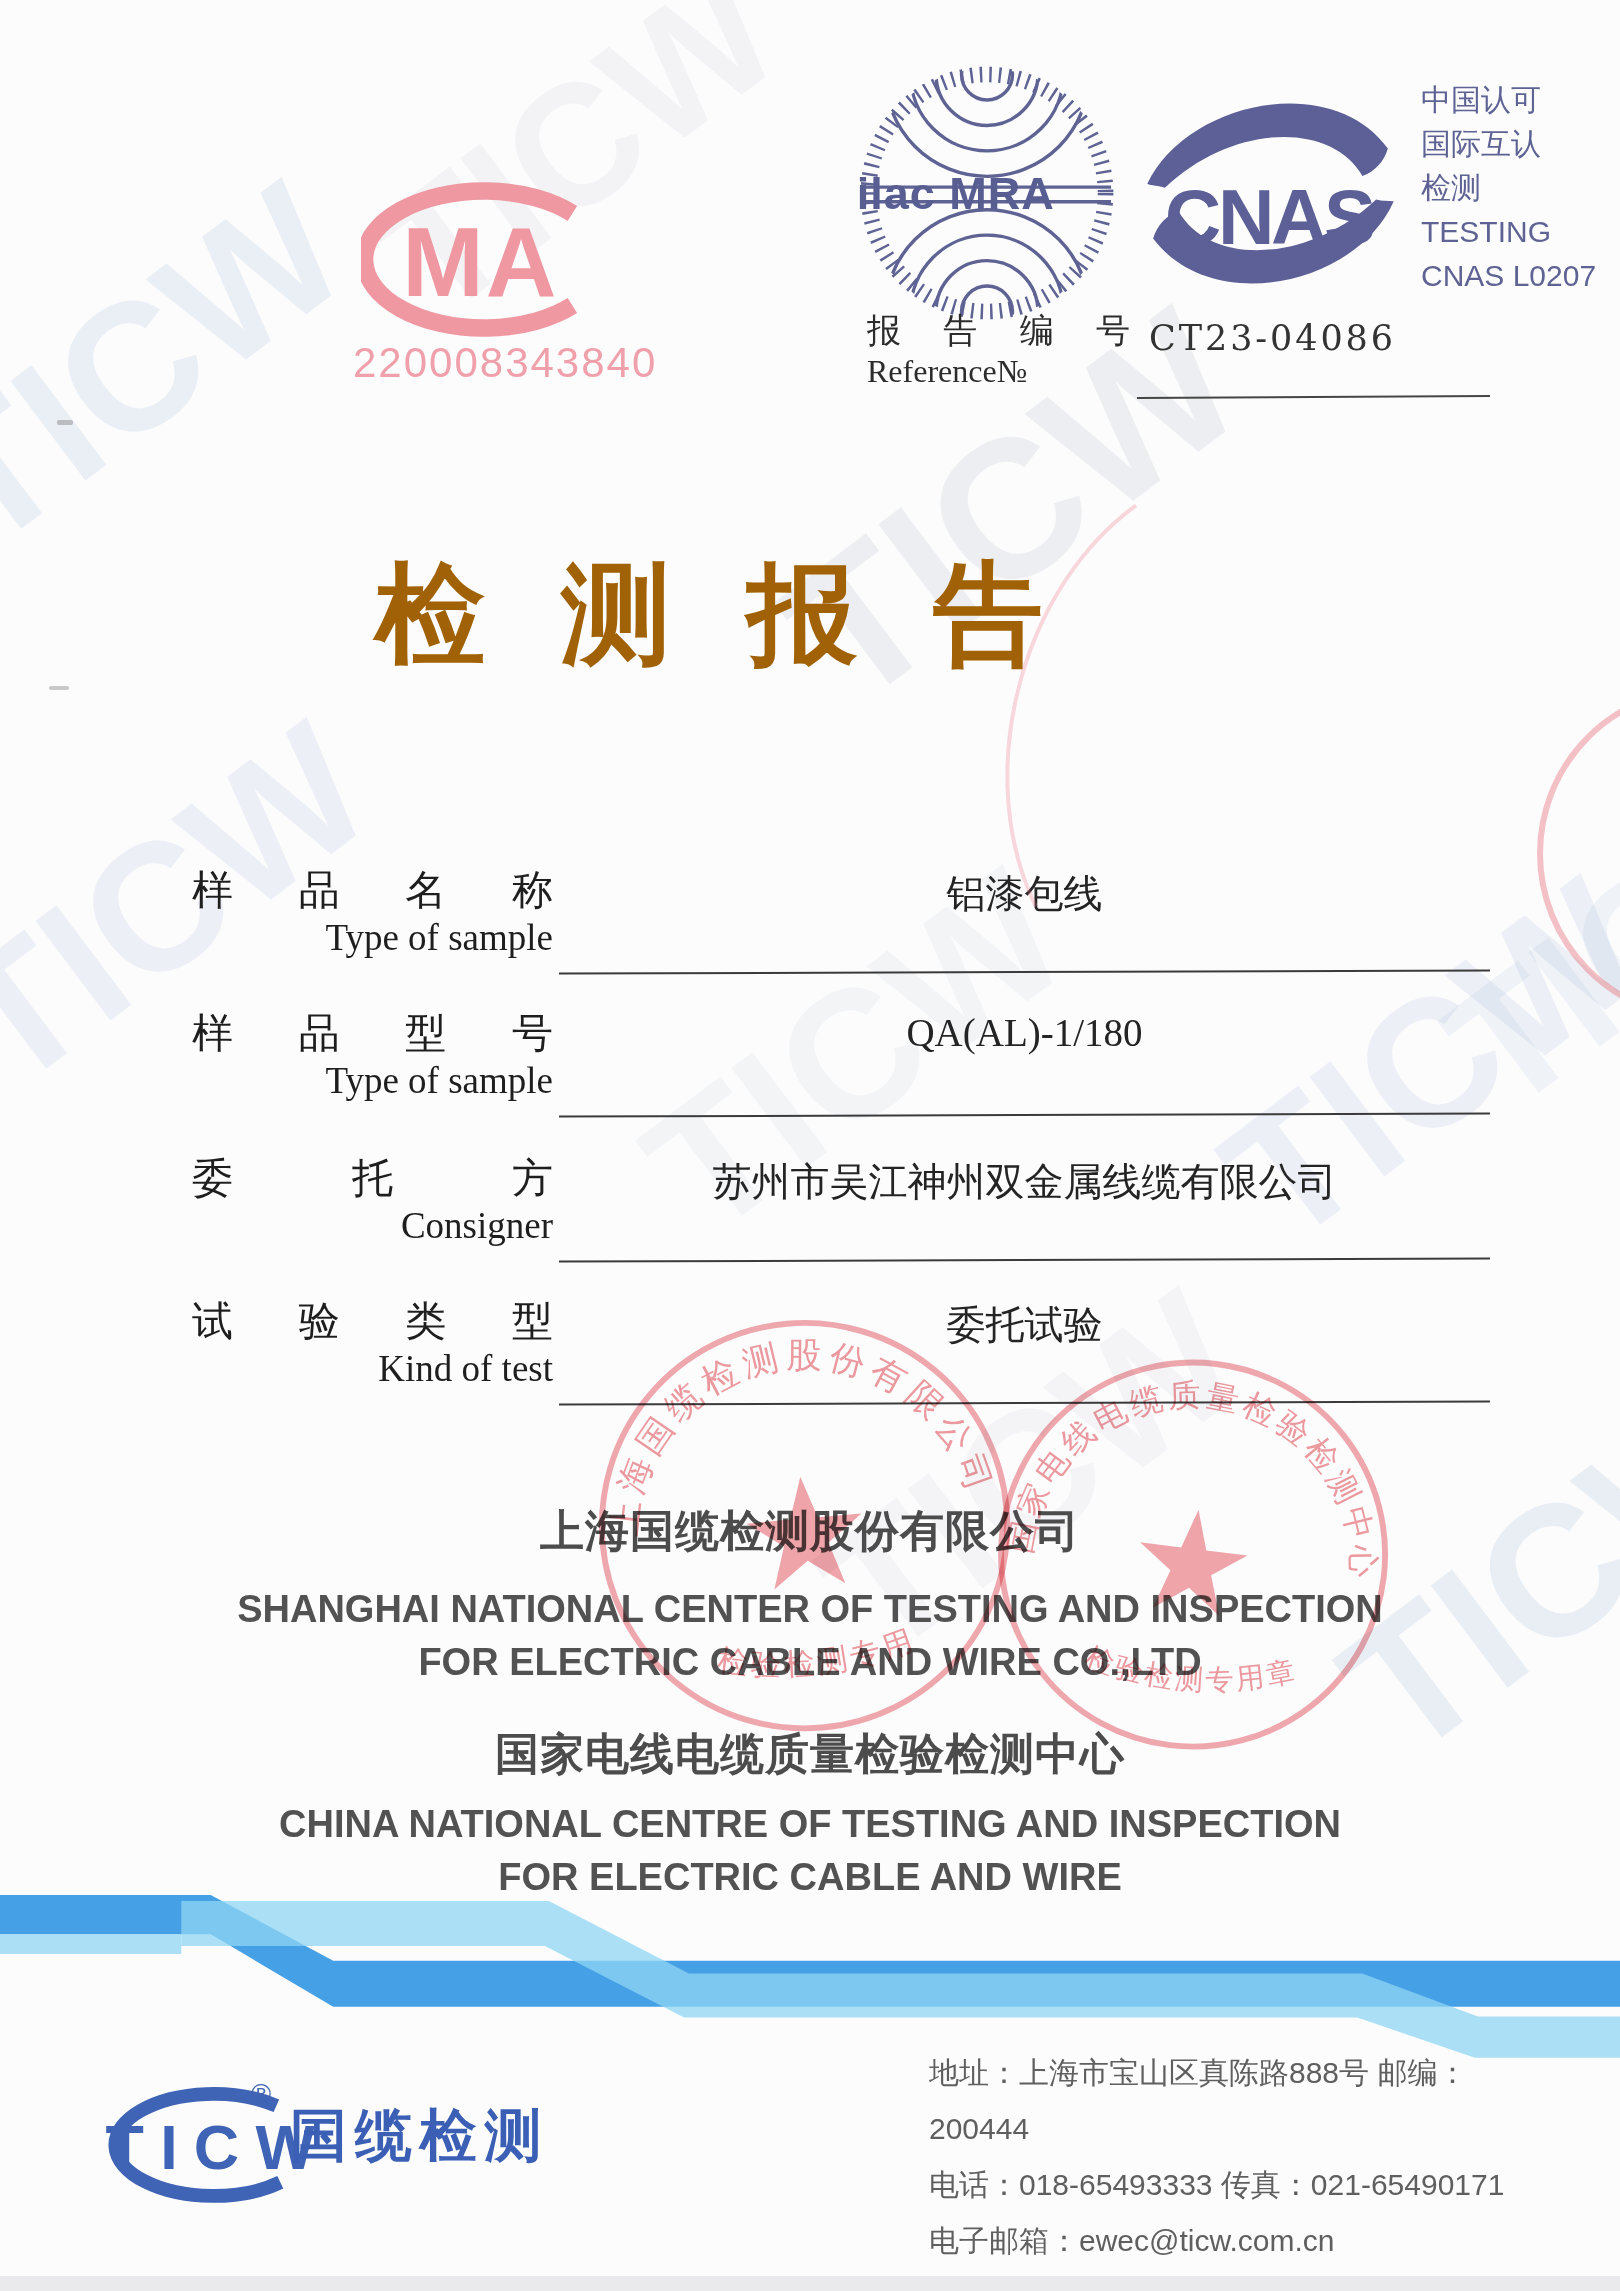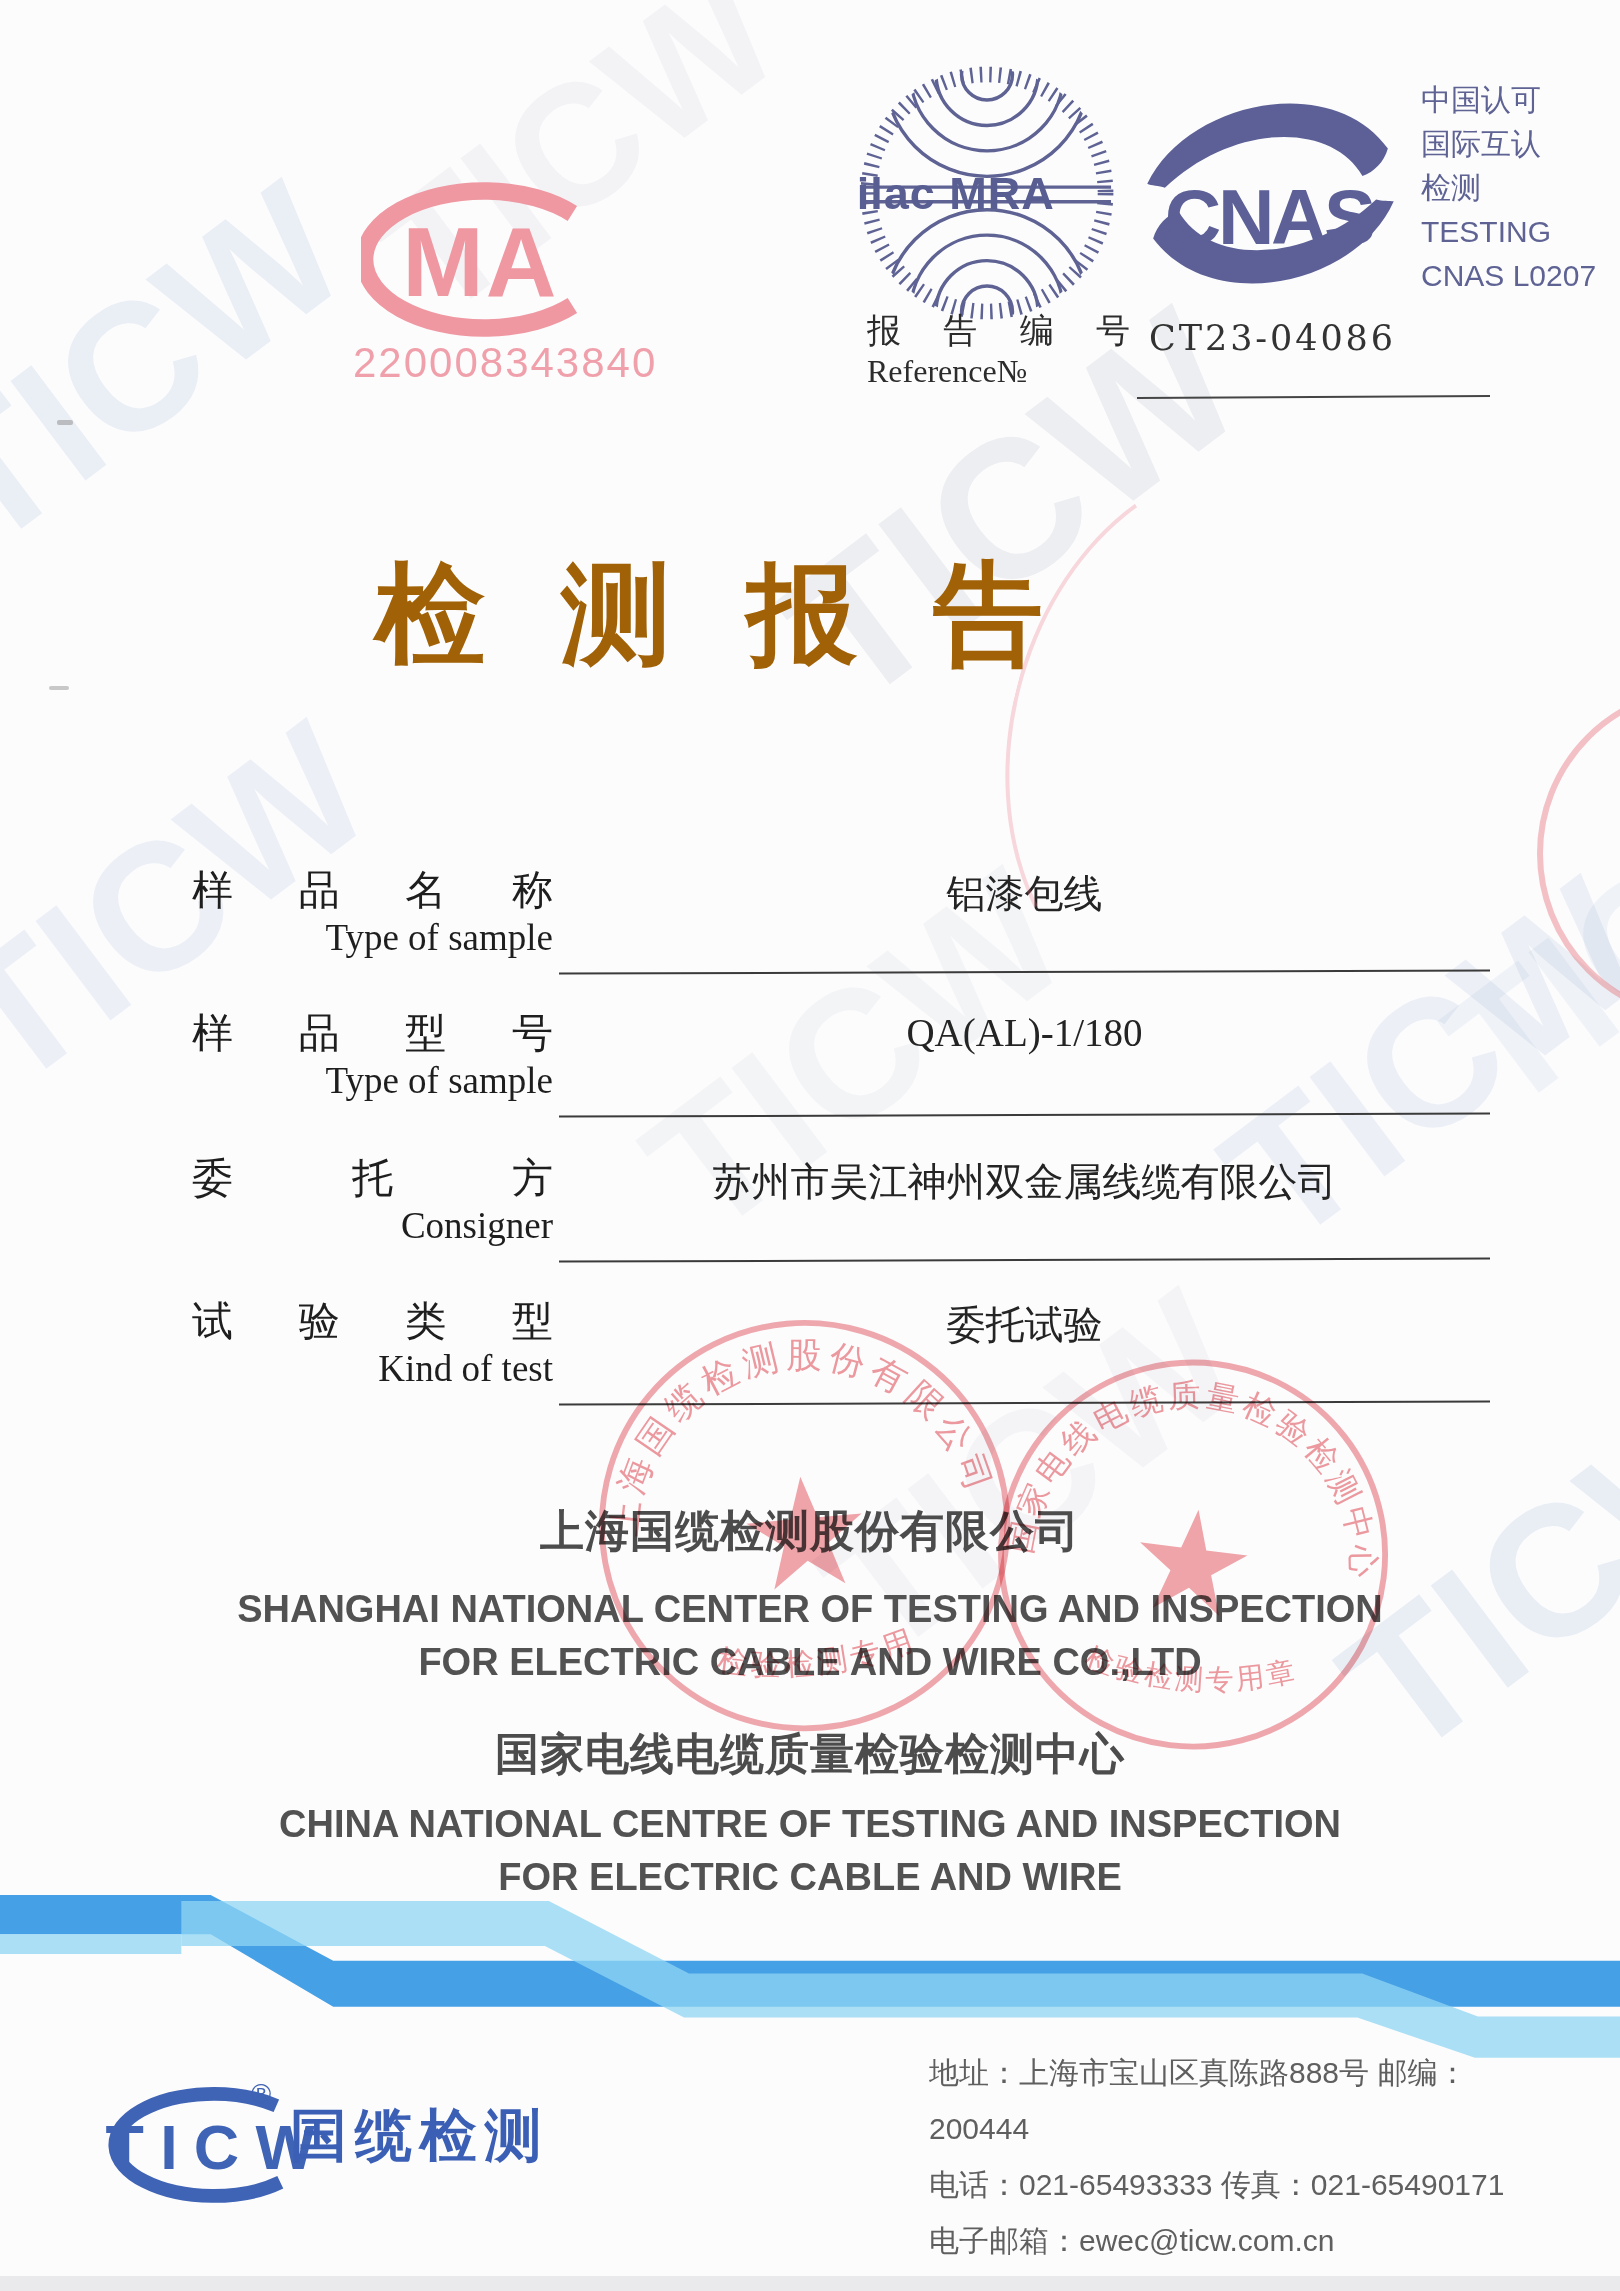--- a/index.html
+++ b/index.html
@@ -203,20 +203,20 @@
 
   <svg class="abs" style="left:84px;top:2084px;" width="265" height="123" viewBox="0 0 270 125">
     <path d="M 196,22 A 100,52 0 1 0 200,100" fill="none" stroke="#3f63b5" stroke-width="14"></path>
     <text x="22" y="86" font-family="Liberation Sans, sans-serif" font-size="64" font-weight="800" fill="#3f63b5" letter-spacing="2" textLength="215">TICW</text>
   </svg>
   <div class="ticw-reg">®</div>
   <div class="ticw-cn">国缆检测</div>
 
   <div class="contact">
     <div>地址：上海市宝山区真陈路888号  邮编：200444</div>
-    <div>电话：021-65493333    传真：021-65490171</div>
+    <div>电话：018-65493333    传真：021-65490171</div>
     <div>电子邮箱：ewec@ticw.com.cn</div>
     <div>报告查询网站：www.ticw.com.cn</div>
   </div>
 
   <div class="bottom-strip"></div>
 </div>
 
 
 </body></html>

